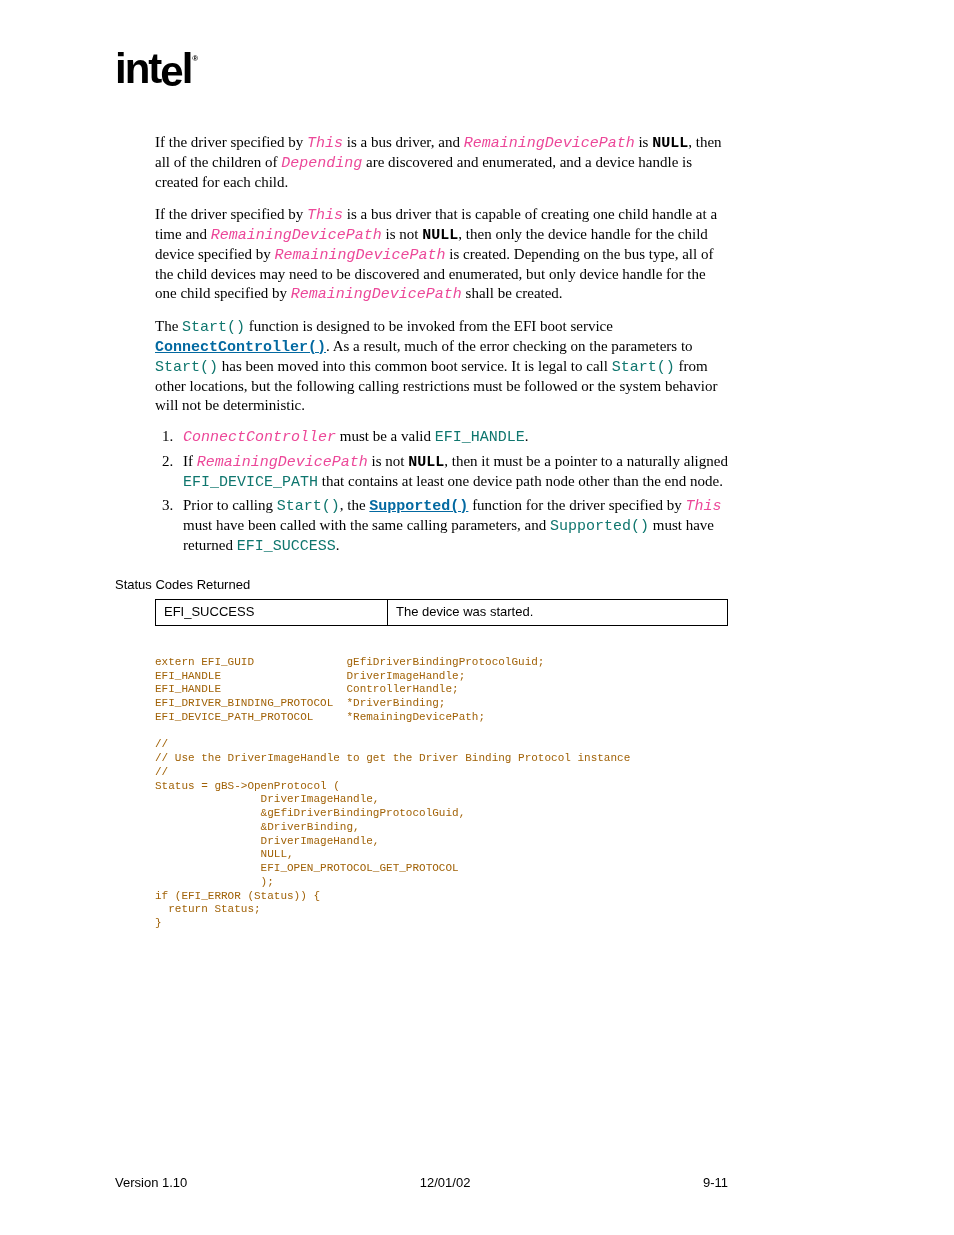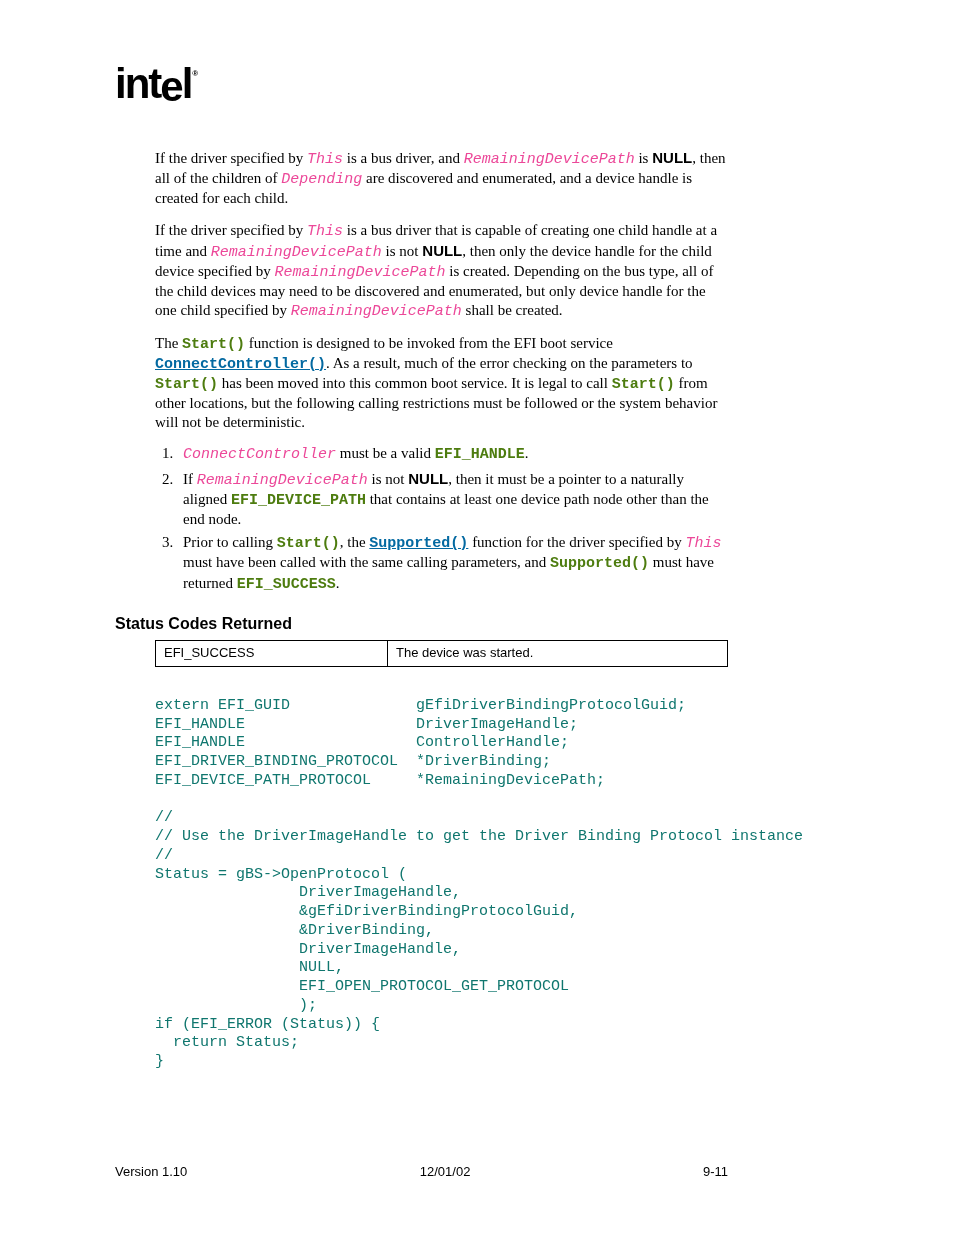--- a/index.html
+++ b/index.html
@@ -8,21 +8,21 @@
     font-size: 15px;
     margin: 0;
     padding: 0;
     background: #fff;
     color: #000;
     width: 954px;
   }
   .page {
     width: 828px;
     height: 1235px;
-    padding: 60px 100px 40px 115px;
+    padding: 45px 100px 40px 115px;
     box-sizing: border-box;
     position: relative;
   }
   .logo {
     font-family: Arial, Helvetica, sans-serif;
     font-weight: bold;
     font-size: 42px;
     letter-spacing: -2px;
     margin-bottom: 40px;
     position: relative;
@@ -31,58 +31,58 @@
     font-size: 8px;
     position: relative;
     top: -22px;
     left: 1px;
   }
   .content {
     margin-left: 40px;
     line-height: 1.28;
   }
   p { margin: 0 0 12px 0; text-align: left; }
-  .mono { font-family: Liberation Sans, sans-serif; margin-top: 24px; }
-  .redbold { color: #4d7c0f; font-weight: bold; font-family: "Courier New", Courier, monospace; }
+  .mono { font-family: Liberation Mono, monospace; margin-top: 24px; }
+  .redbold { color: #0f766e; font-weight: normal; font-family: "Courier New", Courier, monospace; }
   .reditalic { color: #ec4899; font-style: italic; font-family: "Courier New", Courier, monospace; }
   .redlink { color: #0369a1; font-weight: bold; font-family: "Courier New", Courier, monospace; text-decoration: underline; }
   ol { margin: 4px 0 20px 0; padding-left: 22px; }
   ol li { margin-bottom: 4px; padding-left: 6px; }
   .heading {
     font-family: Arial, Helvetica, sans-serif;
-    font-weight: bold;
-    font-size: 16px;
+    font-weight: normal;
+    font-size: 13px;
     margin: 18px 0 6px -40px;
   }
   table.codes {
     border-collapse: collapse;
     width: 100%;
     font-family: Arial, Helvetica, sans-serif;
     font-size: 13px;
     margin-bottom: 30px;
   }
   table.codes td {
     border: 1px solid #000;
     padding: 4px 8px;
     vertical-align: top;
   }
   table.codes td:first-child { width: 215px; }
   pre.code {
     font-family: "Courier New", Courier, monospace;
-    font-size: 15px;
-    color: #0f766e;
+    font-size: 11px;
+    color: #a16207;
     margin: 0;
     white-space: pre;
     line-height: 1.25;
   }
   .footer {
     font-family: Arial, Helvetica, sans-serif;
     font-size: 13px;
     position: absolute;
-    bottom: 56px;
+    bottom: 45px;
     left: 115px;
     right: 100px;
     display: flex;
     justify-content: space-between;
   }
 </style>
 </head>
 <body>
 
 <div class="page">

